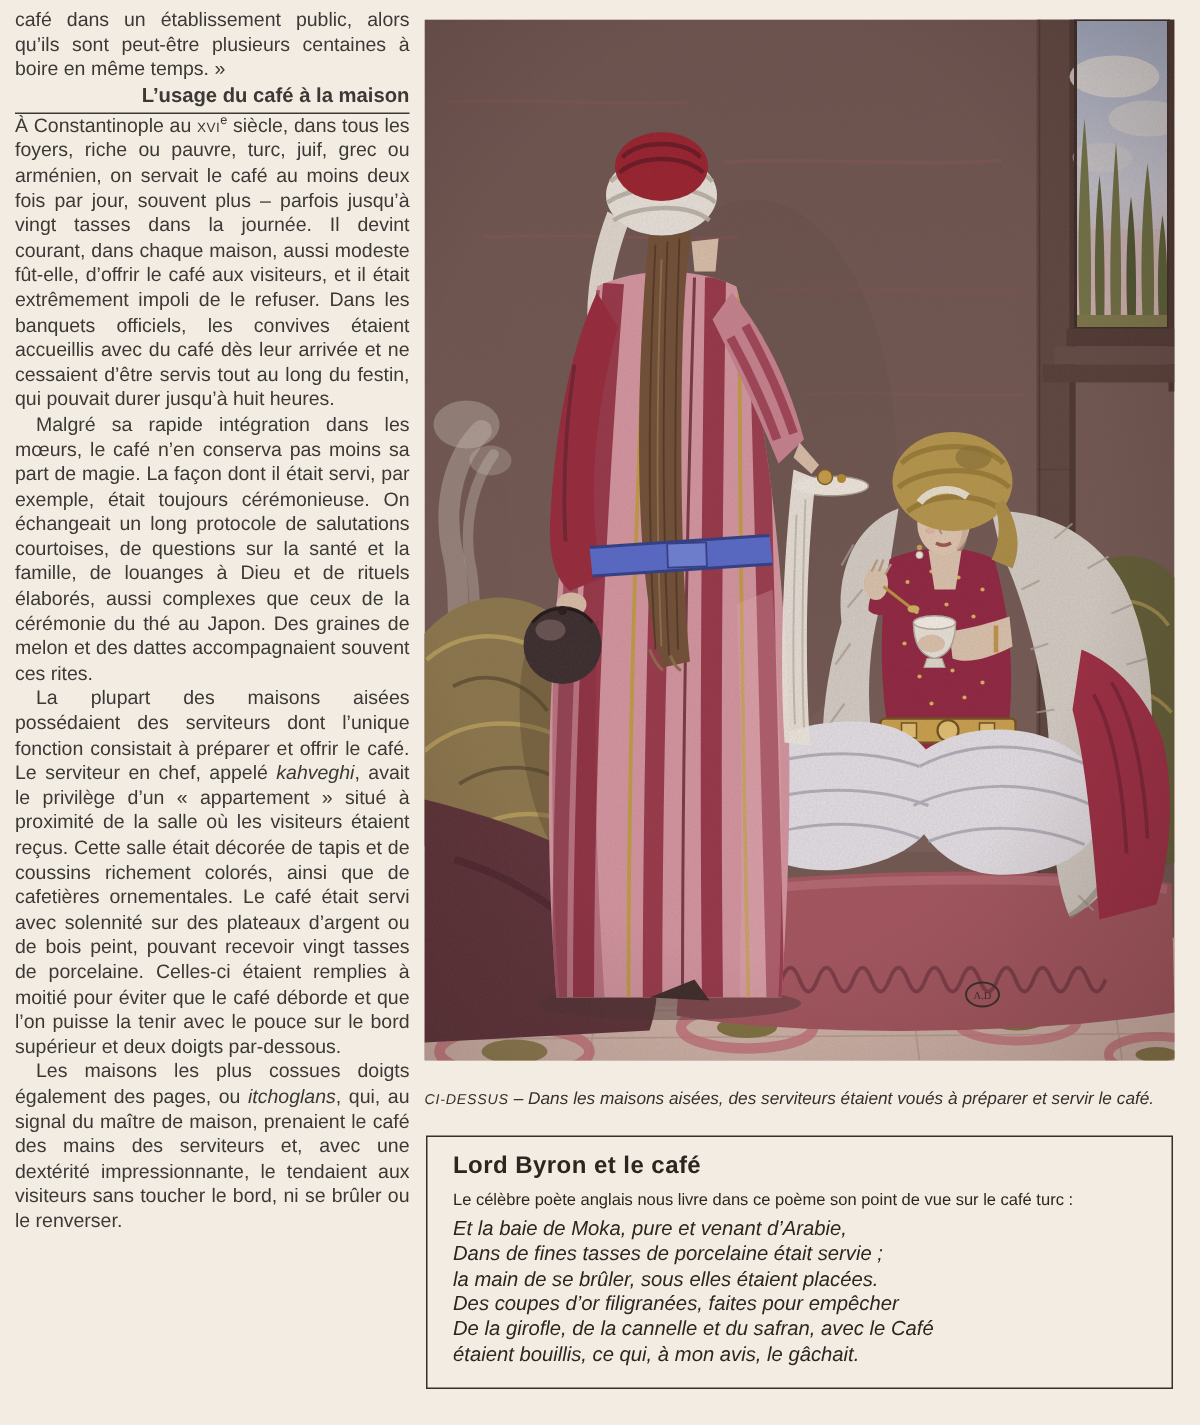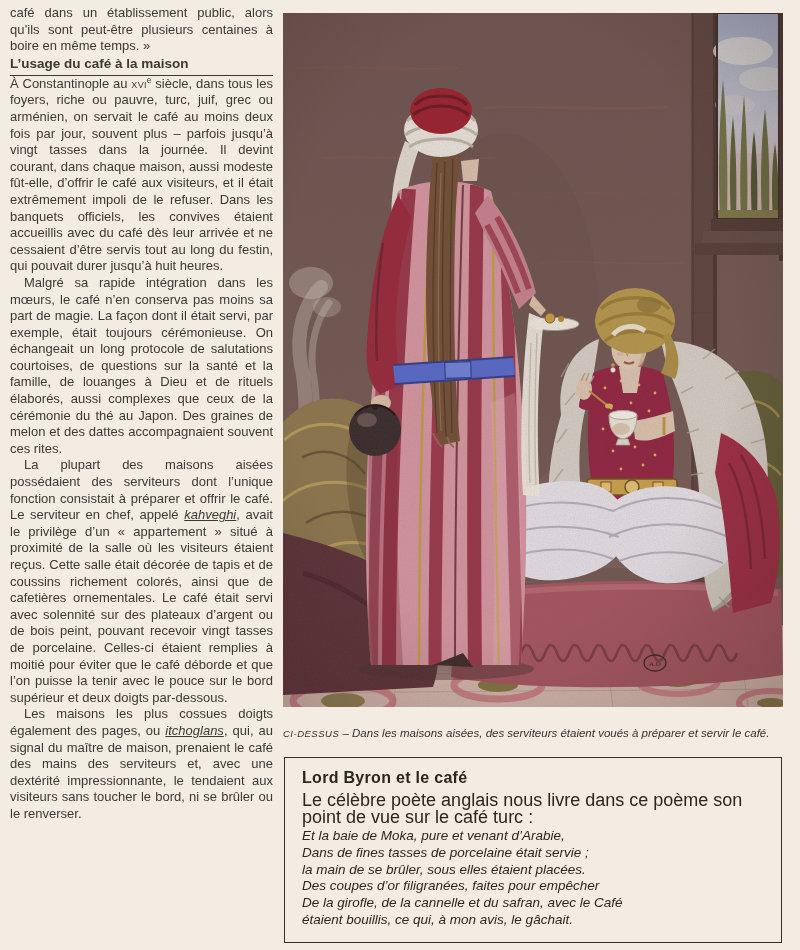--- a/index.html
+++ b/index.html
@@ -11,42 +11,42 @@
   
   .left-col{
     position:absolute;left:10px;top:5px;width:263px;
     font-size:13px;line-height:16.6px;text-align:justify;
   }
   .left-col p{margin:0;}
   .indent{text-indent:14px;}
   .section-heading{
     font-weight:bold;font-size:13.5px;line-height:17px;
     margin-top:13px;padding-bottom:3px;margin-bottom:3px;
-    border-bottom:1.4px solid #3c3835;text-align:left;
+    border-bottom:1.4px solid #3c3835;text-align:right;
   }
   .sc{font-variant:small-caps;letter-spacing:.3px;}
   .left-col sup{font-size:8.5px;line-height:0;}
-  .em{font-style:italic;text-decoration:underline;}
+  .em{font-style:italic;}
   
   .illustration{position:absolute;left:283px;top:13px;width:500px;height:694px;}
   .illustration svg{display:block;}
   
   .caption{
     position:absolute;left:283px;top:727px;width:500px;
     text-align:left;font-style:italic;font-size:11.5px;color:#34302c;
   }
   .caption .label{font-size:9.5px;letter-spacing:.5px;}
   
   .byron{
     position:absolute;left:284px;top:757px;width:498px;box-sizing:border-box;
     border:1.5px solid #35302a;padding:11px 15px 13px 17px;
     font-family:Liberation Sans, sans-serif;color:#2b2620;
   }
   .byron h3{margin:0 0 5px 0;font-size:16px;letter-spacing:.3px;font-weight:bold;}
-  .byron .intro{font-size:18px;line-height:17px;margin:0 0 2px 0;}
+  .byron .intro{font-size:11px;line-height:17px;margin:0 0 2px 0;}
   .byron .poem div{font-style:italic;font-size:13.5px;line-height:16.8px;}
 </style>
 </head>
 <body>
 
 <div class="left-col">
   <p>café dans un établissement public, alors qu’ils sont peut-être plusieurs centaines à boire en même temps. »</p>
   <p class="section-heading">L’usage du café à la maison</p>
   <p><span>À Constantinople au </span><span class="sc">xvi</span><sup>e</sup><span> siècle, dans tous les foyers, riche ou pauvre, turc, juif, grec ou arménien, on servait le café au moins deux fois par jour, souvent plus – parfois jusqu’à vingt tasses dans la journée. Il devint courant, dans chaque maison, aussi modeste fût-elle, d’offrir le café aux visiteurs, et il était extrêmement impoli de le refuser. Dans les banquets officiels, les convives étaient accueillis avec du café dès leur arrivée et ne cessaient d’être servis tout au long du festin, qui pouvait durer jusqu’à huit heures.</span></p>
   <p class="indent">Malgré sa rapide intégration dans les mœurs, le café n’en conserva pas moins sa part de magie. La façon dont il était servi, par exemple, était toujours cérémonieuse. On échangeait un long protocole de salutations courtoises, de questions sur la santé et la famille, de louanges à Dieu et de rituels élaborés, aussi complexes que ceux de la cérémonie du thé au Japon. Des graines de melon et des dattes accompagnaient souvent ces rites.</p>

